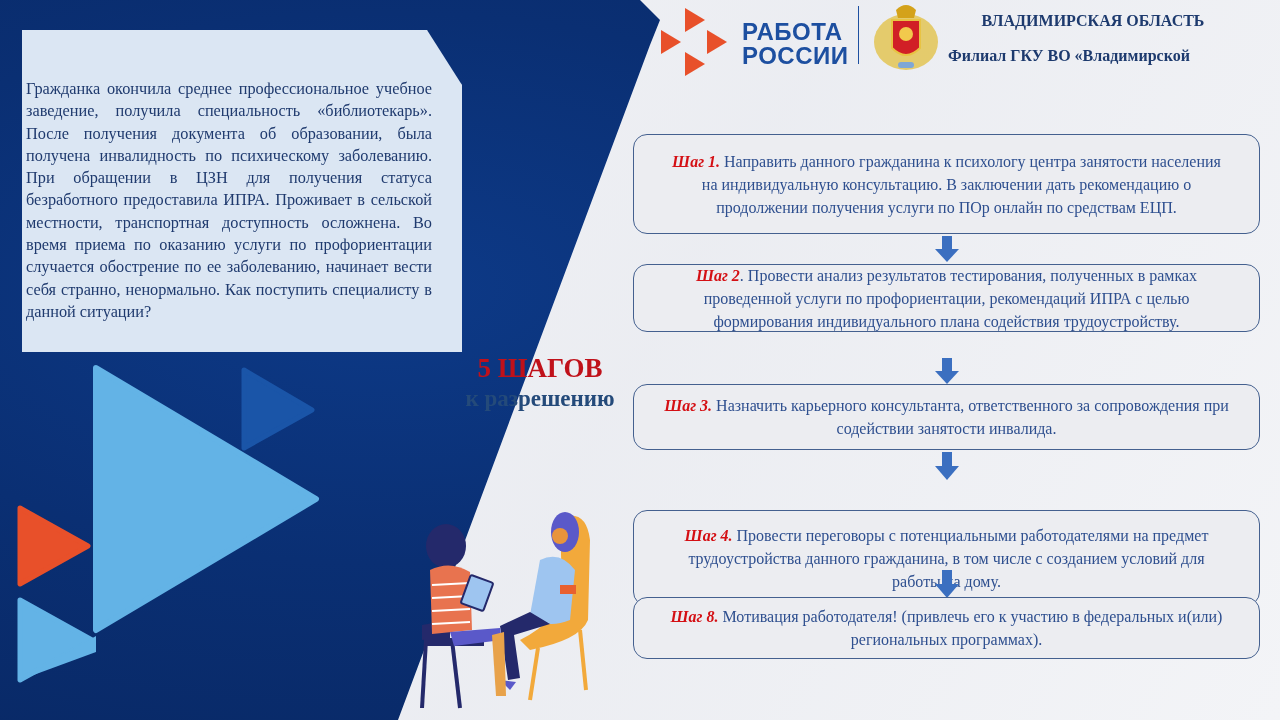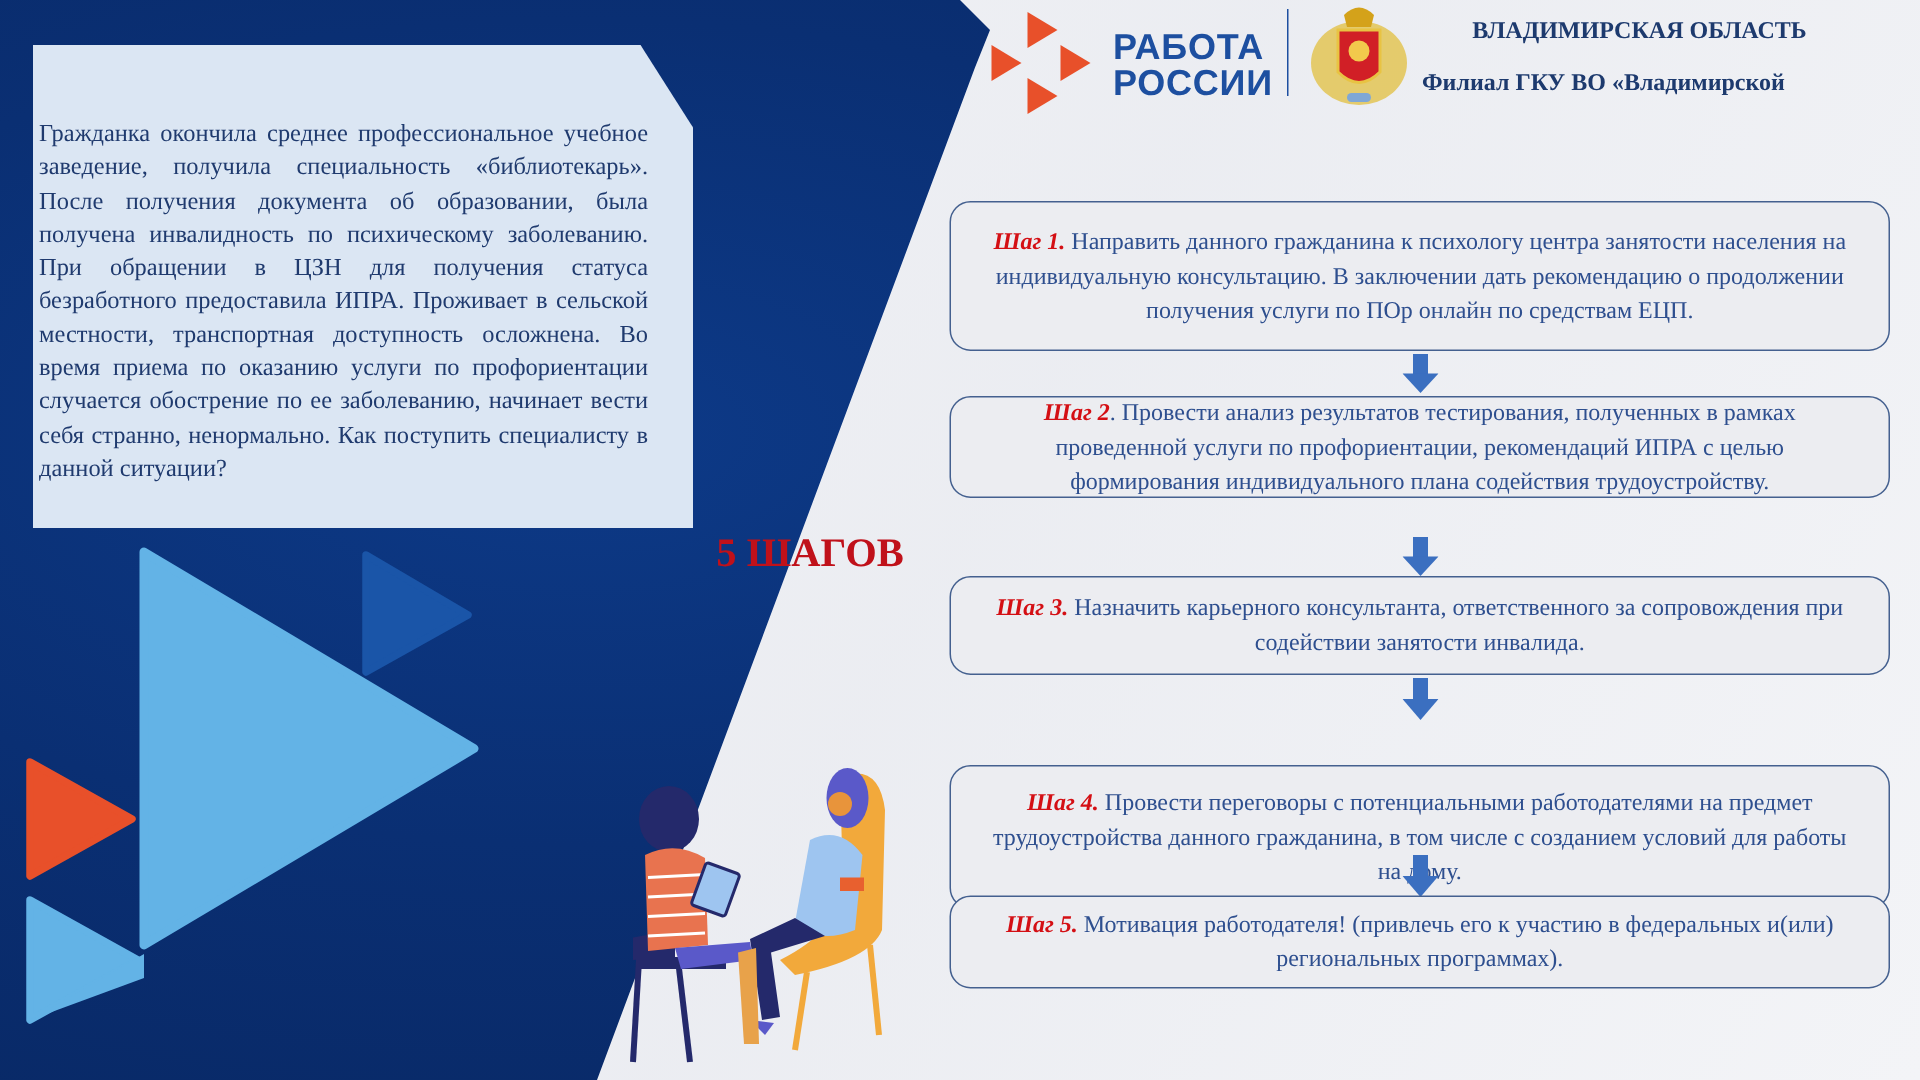--- a/index.html
+++ b/index.html
@@ -58,21 +58,21 @@
   .steps-title .big { font-size: 27px; color: #c0111a; line-height: 32px; }
   .steps-title .sub { font-size: 23px; color: #244a7a; line-height: 29px; }
   .step {
     position: absolute; left: 633px; width: 627px;
     background: #ecedf1;
     border: 1.5px solid #44608f;
     border-radius: 14px;
     text-align: center;
     font-size: 16px; line-height: 23px; color: #2e4f8f;
     display: flex; align-items: center; justify-content: center;
-    padding: 0 20px;
+    padding: 0 30px;
   }
   .step .label { color: #d40f14; font-weight: bold; font-style: italic; }
   .arrow { position: absolute; left: 935px; width: 24px; }
   .illustration { position: absolute; left: 410px; top: 500px; }
 </style>
 </head>
 <body>
 
 <div class="bg-light"></div>
 <div class="bg-dark"></div>
@@ -108,20 +108,21 @@
   <circle cx="36" cy="32" r="7" fill="#f2c94c"></circle>
   <rect x="28" y="60" width="16" height="6" rx="3" fill="#7fa7d6"></rect>
 </svg>
 <div class="region-title">ВЛАДИМИРСКАЯ ОБЛАСТЬ</div>
 <div class="branch">
   <div>Филиал ГКУ ВО «Владимирской</div>
 </div>
 
 <div class="steps-title">
   <div class="big">5 ШАГОВ</div>
+  <div class="sub">к разрешению</div>
 </div>
 
 <div class="step" style="top:134px;height:100px">
   <div><span class="label">Шаг 1.</span><span> Направить данного гражданина к психологу центра занятости населения на индивидуальную консультацию. В заключении дать рекомендацию о продолжении получения услуги по ПОр онлайн по средствам ЕЦП.</span></div>
 </div>
 <svg class="arrow" style="top:236px" width="24" height="26" viewBox="0 0 24 26">
     <rect x="7" y="0" width="10" height="14" fill="#3b6fc0"></rect>
     <polygon points="0,13 24,13 12,26" fill="#3b6fc0"></polygon>
   </svg>
 
@@ -143,21 +144,21 @@
 
 <div class="step" style="top:510px;height:96px">
   <div><span class="label">Шаг 4.</span><span> Провести переговоры с потенциальными работодателями на предмет трудоустройства данного гражданина, в том числе с созданием условий для работы на дому.</span></div>
 </div>
 <svg class="arrow" style="top:570px" width="24" height="28" viewBox="0 0 24 28">
     <rect x="7" y="0" width="10" height="15" fill="#3b6fc0"></rect>
     <polygon points="0,14 24,14 12,28" fill="#3b6fc0"></polygon>
   </svg>
 
 <div class="step" style="top:597px;height:62px">
-  <div><span class="label">Шаг 5.</span><span> Мотивация работодателя! (привлечь его к участию в федеральных и(или) региональных программах).</span></div>
+  <div><span class="label">Шаг 8.</span><span> Мотивация работодателя! (привлечь его к участию в федеральных и(или) региональных программах).</span></div>
 </div>
 
 <svg class="illustration" width="200" height="210" viewBox="0 0 200 210">
 
   <path d="M150 18 Q176 8 180 40 L178 120 Q170 140 120 150 L110 140 Q150 120 152 90 Z" fill="#f2a93b"></path>
   <line x1="128" y1="148" x2="120" y2="200" stroke="#f2a93b" stroke-width="4"></line>
   <line x1="170" y1="130" x2="176" y2="190" stroke="#f2a93b" stroke-width="4"></line>
 
   <ellipse cx="155" cy="32" rx="14" ry="20" fill="#5a59c9"></ellipse>
   <circle cx="150" cy="36" r="8" fill="#e8943b"></circle>

